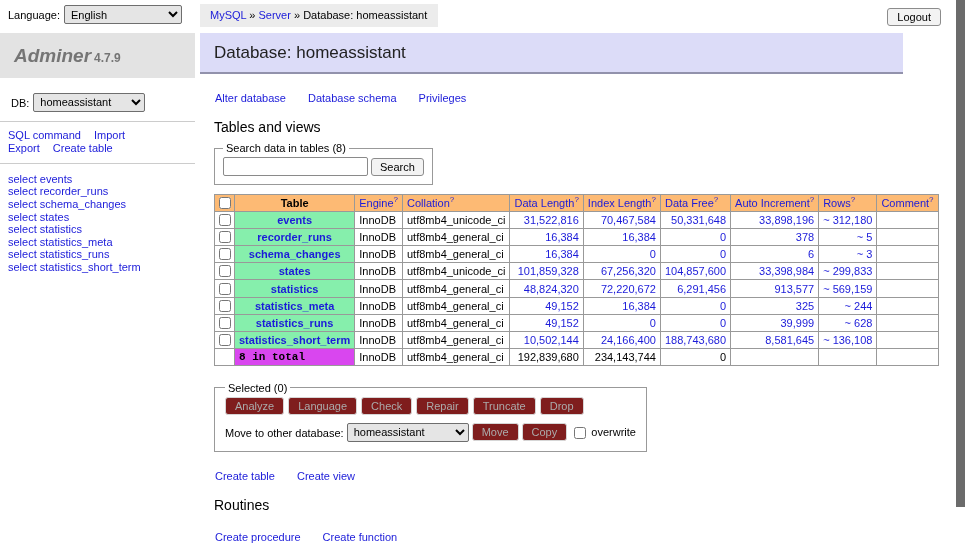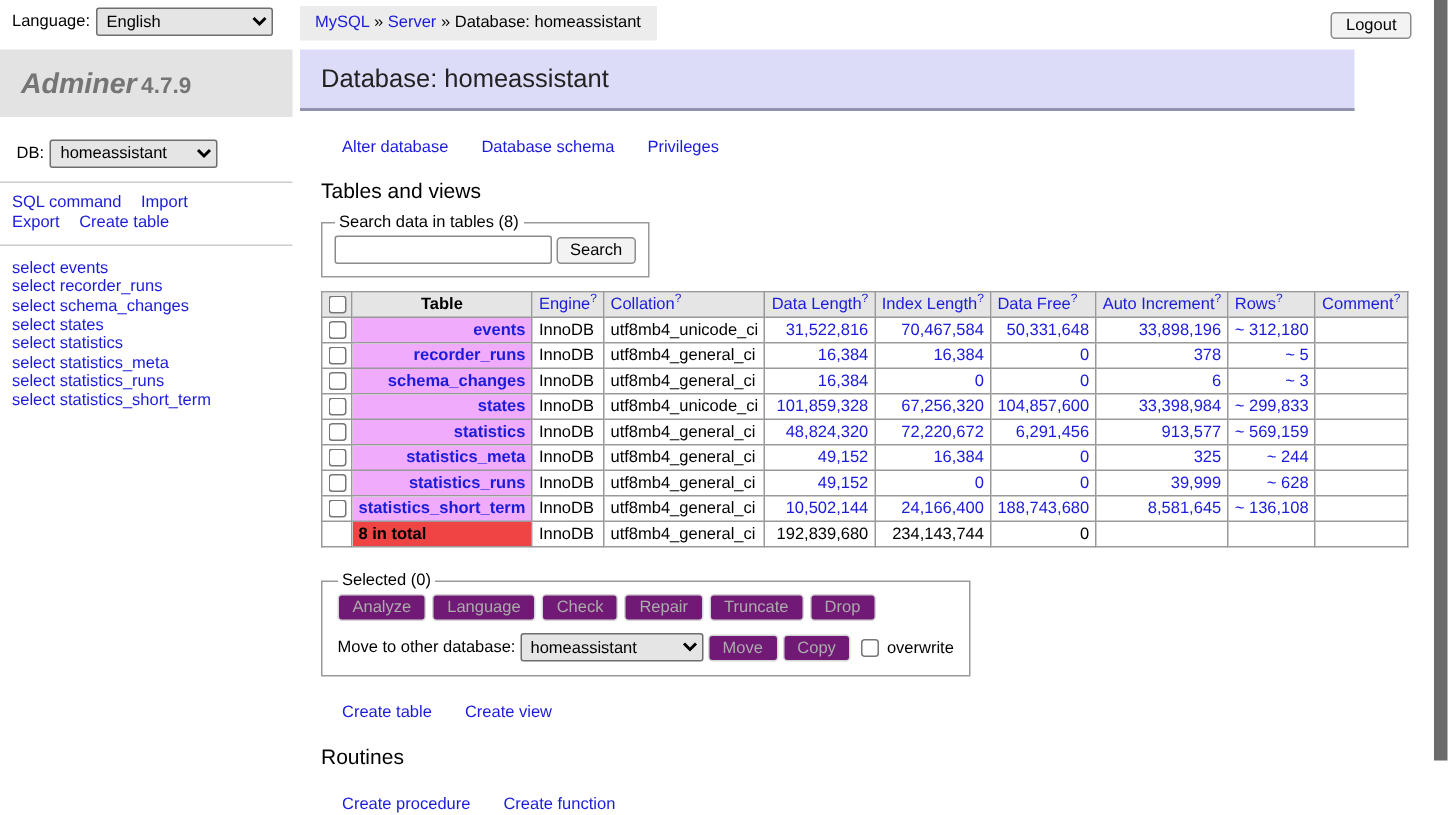--- a/index.html
+++ b/index.html
@@ -16,73 +16,73 @@
   }
   input[type=text] {
     font-family:"Liberation Sans", sans-serif; font-size:11px;
     height:19px; border:1px solid #8a8a8a; border-radius:2px; padding:0 3px;
   }
   button {
     font-family:"Liberation Sans", sans-serif; font-size:11px;
     background:#f3f3f3; border:1px solid #8c8c8c; border-radius:3px;
     padding:2px 9px; color:#000; cursor:pointer;
   }
-  button:disabled { color:#ababab; background:#701a75; border-color:#d6d6d6; cursor:default; }
+  button:disabled { color:#ababab; background:#7f1d1d; border-color:#d6d6d6; cursor:default; }
 
   
   .sidebar { position:absolute; left:0; top:0; width:195px; }
   .lang-row { margin:5px 0 0 8px; white-space:nowrap; }
   .lang-row select { width:118px; margin-left:4px; }
   .app-block { background:#e3e3e3; margin-top:9px; padding:9px 0 10px 14px; }
   .app-name { font-style:italic; font-size:19px; color:#757575; }
-  .app-version { font-size:15px; color:#757575; margin-left:3px; }
+  .app-version { font-size:12px; color:#757575; margin-left:3px; }
   .db-row { margin:10px 0 9px 11px; white-space:nowrap; }
   .db-row select { width:112px; margin-left:4px; }
   .side-hr { border:0; border-top:1px solid #ccc; margin:0; width:195px; }
   .actions { margin:7px 0 8px 8px; line-height:13px; }
   .actions .act-row a { margin-right:13px; }
   .tables-links { margin:9px 0 0 8px; }
   .tables-links a { display:block; line-height:12.6px; }
 
   
   .main { position:absolute; left:200px; top:4px; width:756px; }
   .breadcrumb { display:inline-block; background:#ececec; padding:5px 11px 6px 10px; }
   .logout-wrap { position:absolute; top:4px; right:15px; }
   .page-title {
     margin:6px 0 0; width:703px; background:#dcdcf8; border-bottom:2px solid #9292ac;
     font-size:17px; font-weight:normal; color:#222; padding:10px 0 9px 14px;
   }
   .content { padding-left:14px; }
-  .links-row { margin:18px 14px 0; }
+  .links-row { margin:18px 1px 0; }
   .links-row a { margin-right:22px; }
   h3 { font-size:14px; font-weight:normal; margin:15px 0 0; }
 
   fieldset { border:1px solid #999; margin:7px 0 0; padding:3px 8px 8px; width:fit-content; }
   legend { font-size:11px; padding:0 3px; }
   .search-fs input { width:145px; vertical-align:middle; }
   .search-fs button { margin-left:3px; vertical-align:middle; padding:2px 8px; }
 
   table { border-collapse:collapse; table-layout:fixed; margin-top:9px; }
   col.c0{width:20px} col.c1{width:119px} col.c2{width:43px} col.c3{width:97px}
   col.c4{width:70px} col.c5{width:72px} col.c6{width:63px} col.c7{width:80px}
   col.c8{width:58px} col.c9{width:57px}
   th, td {
     border:1px solid #999; padding:2px 4px; overflow:hidden; white-space:nowrap;
     font-size:11px; height:17px;
   }
-  thead th { background:#e5e5e5; font-weight:normal; text-align:left; }
+  thead th { background:#fdba74; font-weight:normal; text-align:left; }
   thead th.tbl-h { font-weight:bold; text-align:center; color:#000; }
-  tbody th { background:#f0abfc; text-align:right; }
+  tbody th { background:#86efac; text-align:center; }
   tbody th a { font-weight:bold; }
   td.num { text-align:right; }
   td.checkcol, th.checkcol { text-align:center; padding:1px; }
   input[type=checkbox] { width:12px; height:12px; margin:1px; vertical-align:middle; }
   sup { font-size:8px; line-height:0; }
   tr.total td { font-weight:normal; }
-  tr.total td.name { font-weight:bold; background:#ef4444; }
+  tr.total td.name { font-weight:bold; background:#d946ef;font-family:Liberation Mono, monospace; }
 
   .selected-fs { margin-top:16px; padding:3px 10px 9px; }
   .sel-buttons button { margin-right:4px; }
   .move-row { margin-top:8px; white-space:nowrap; }
   .move-row select { width:122px; margin:0 3px; }
   .move-row button { margin-right:3px; }
   .ovw-label { margin-left:4px; }
 
   
   .scrollbar { position:absolute; right:0; top:0; width:10px; height:543px; background:#fff; }

